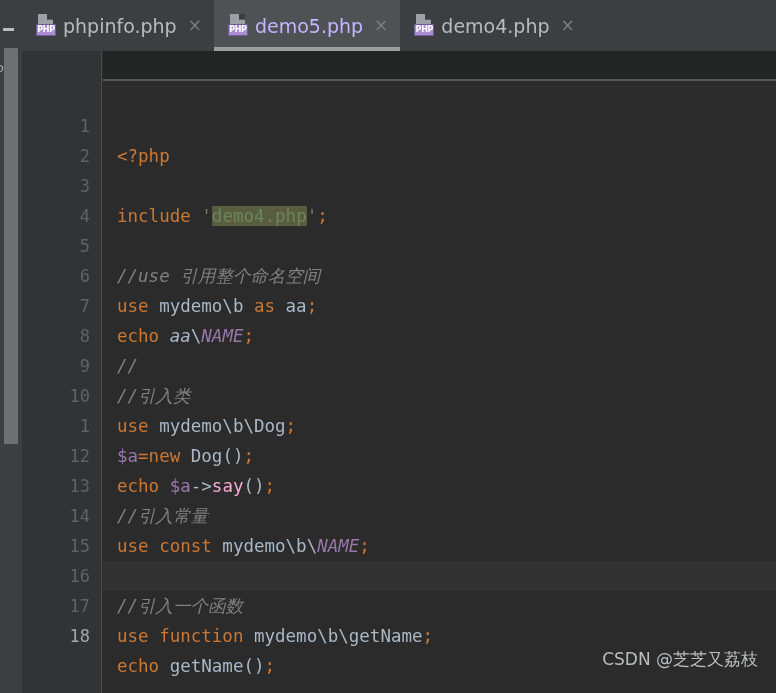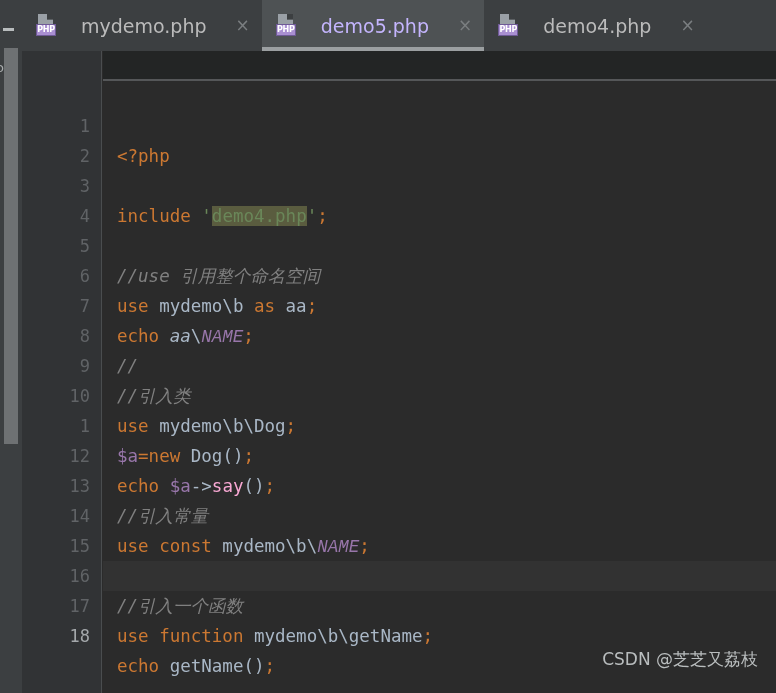--- a/index.html
+++ b/index.html
@@ -63,21 +63,21 @@
     width: 754px;
     height: 51px;
     background: #3c3f41;
     display: flex;
     align-items: stretch;
     z-index: 4;
   }
   .tab {
     display: flex;
     align-items: center;
-    gap: 25px;
+    gap: 7px;
     padding: 0 12px 0 14px;
     height: 51px;
     position: relative;
     box-sizing: border-box;
     background: transparent;
     cursor: default;
     justify-content: center;
   }
   .tab.active {
     background: #4e5254;
@@ -208,21 +208,21 @@
     background: #555759;
   }
 
   
   .kw   { color: #cc7832; }
   .plain{ color: #a9b7c6; }
   .str  { color: #6a8759; }
   .strq { color: #6a8759; }
   .cmt  { color: #808080; font-style: italic; }
   .var  { color: #9876aa; }
-  .cnst { color: #9876aa; font-style: italic; font-family: Liberation Mono, monospace; }
+  .cnst { color: #9876aa; font-style: italic; }
   .meth { color: #f9a8d4; }
   .punc { color: #a9b7c6; }
   .hl   { background: #5a5c3f; }
 
   
   .watermark {
     position: absolute;
     right: 18px;
     bottom: 22px;
     font-size: 17px;
@@ -245,21 +245,21 @@
 
   <div class="tabbar">
 
     <div class="tab">
       <span class="php-icon">
         <span class="sheet"></span>
           <span class="fold"></span>
           <span class="fold2"></span>
         <span class="badge">PHP</span>
       </span>
-      <span class="tab-label">mydemo.php</span>
+      <span class="tab-label">phpinfo.php</span>
       <span class="tab-close">×</span>
     </div>
 
     <div class="tab active">
       <span class="php-icon">
         <span class="sheet"></span>
           <span class="fold"></span>
           <span class="fold2"></span>
         <span class="badge">PHP</span>
       </span>

